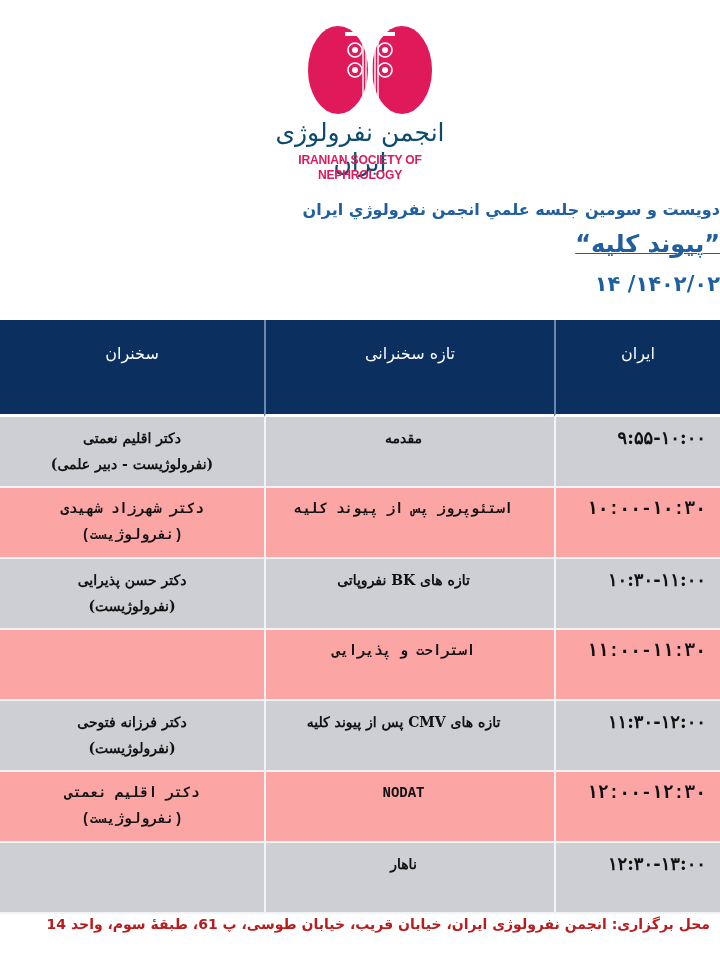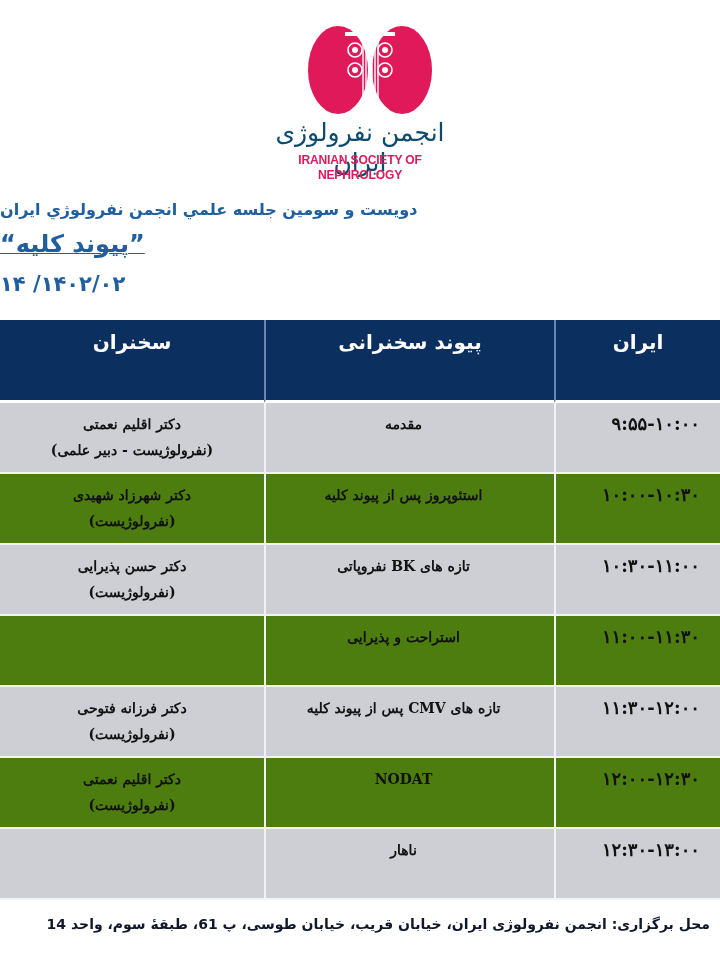--- a/index.html
+++ b/index.html
@@ -11,53 +11,53 @@
   .logo-fa {
     position: absolute; left: 255px; top: 118px; width: 210px; text-align: center;
     font-family: "DejaVu Serif", serif; font-size: 25px; color: #0c4a6e; direction: rtl; line-height: 30px;
   }
   .logo-en {
     position: absolute; left: 255px; top: 152px; width: 210px; text-align: center;
     font-family: "Liberation Sans", sans-serif; font-weight: bold; font-size: 13px; color: #e0195a;
     letter-spacing: -0.2px; transform: scaleX(0.93); transform-origin: center;
   }
   .title {
-    position: absolute; left: 0; width: 720px; text-align: left; direction: rtl;
+    position: absolute; left: 0; width: 720px; text-align: right; direction: rtl;
     color: #1f5fa0; font-weight: bold; font-family: "DejaVu Sans", sans-serif;
   }
   .t1 { top: 200px; font-size: 16px; }
   .t2 { top: 230px; font-size: 24px; text-decoration: underline; text-decoration-thickness: 1px; }
   .t3 { top: 272px; font-size: 21px; letter-spacing: 2px; }
   table.sched {
     position: absolute; left: 0; top: 320px; width: 720px; border-collapse: separate; border-spacing: 0;
     direction: rtl; table-layout: fixed;
   }
   .sched th {
-    background: #0b2f5e; color: #ffffff; height: 69px; vertical-align: top; padding-top: 10px;
-    font-size: 20px; font-weight: bold; font-family: "DejaVu Sans", sans-serif;
+    background: #0b2f5e; color: #ffffff; height: 69px; vertical-align: top; padding-top: 24px;
+    font-size: 16px; font-weight: normal; font-family: "DejaVu Sans", sans-serif;
     border-left: 2px solid #6d86ad;
   }
   .sched th:last-child { border-left: none; }
   .sched thead tr th { border-bottom: 3px solid #ffffff; }
   .sched td {
     height: 71px; vertical-align: top; padding-top: 8px; box-sizing: border-box; text-align: center;
     font-family: "DejaVu Serif", serif; font-weight: bold; font-size: 14px; color: #111; line-height: 26px;
     border-left: 2px solid #f2f3f5; border-bottom: 2px solid #f2f3f5;
   }
   .sched td:last-child { border-left: none; }
   .sched tr.dark td { background: #cdcfd4; }
-  .sched tr.light td { background: #4d7c0f; }
-  .sched td.time { text-align: right; padding-right: 20px; font-size: 18px; letter-spacing: 1px; }
+  .sched tr.light td { background: #fca5a5; font-family: Liberation Mono, monospace; }
+  .sched td.time { text-align: right; padding-right: 14px; font-size: 18px; letter-spacing: 1px; }
   .sched td.topic { padding-right: 14px; }
   .col-time { width: 166px; }
   .col-topic { width: 290px; }
   .col-speaker { width: 264px; }
   .footer {
     position: absolute; left: 10px; top: 914px; width: 700px; direction: rtl; text-align: right;
-    color: #0f172a; font-weight: bold; font-size: 14px; font-family: "DejaVu Sans", sans-serif; line-height: 20px;
+    color: #b91c1c; font-weight: bold; font-size: 14px; font-family: "DejaVu Sans", sans-serif; line-height: 20px;
   }
 </style>
 </head>
 <body>
 
 <div class="logo">
   <svg width="130" height="110" viewBox="0 0 130 110">
     <ellipse cx="33" cy="58" rx="30" ry="44" fill="#e0195a"></ellipse>
     <ellipse cx="97" cy="58" rx="30" ry="44" fill="#e0195a"></ellipse>
     <rect x="40" y="20" width="50" height="4" fill="#fff"></rect>
@@ -92,21 +92,21 @@
 
 <table class="sched">
   <colgroup>
     <col class="col-time">
       <col class="col-topic">
       <col class="col-speaker">
   </colgroup>
   <thead>
     <tr>
       <th>ايران</th>
-      <th>پیوند سخنرانی</th>
+      <th>تازه سخنرانی</th>
       <th>سخنران</th>
     </tr>
   </thead>
   <tbody>
     <tr class="dark">
       <td class="time">۹:۵۵-۱۰:۰۰</td>
       <td class="topic">مقدمه</td>
       <td>
         <div>دکتر اقلیم نعمتی</div>
         <div>(نفرولوژیست - دبیر علمی)</div>

